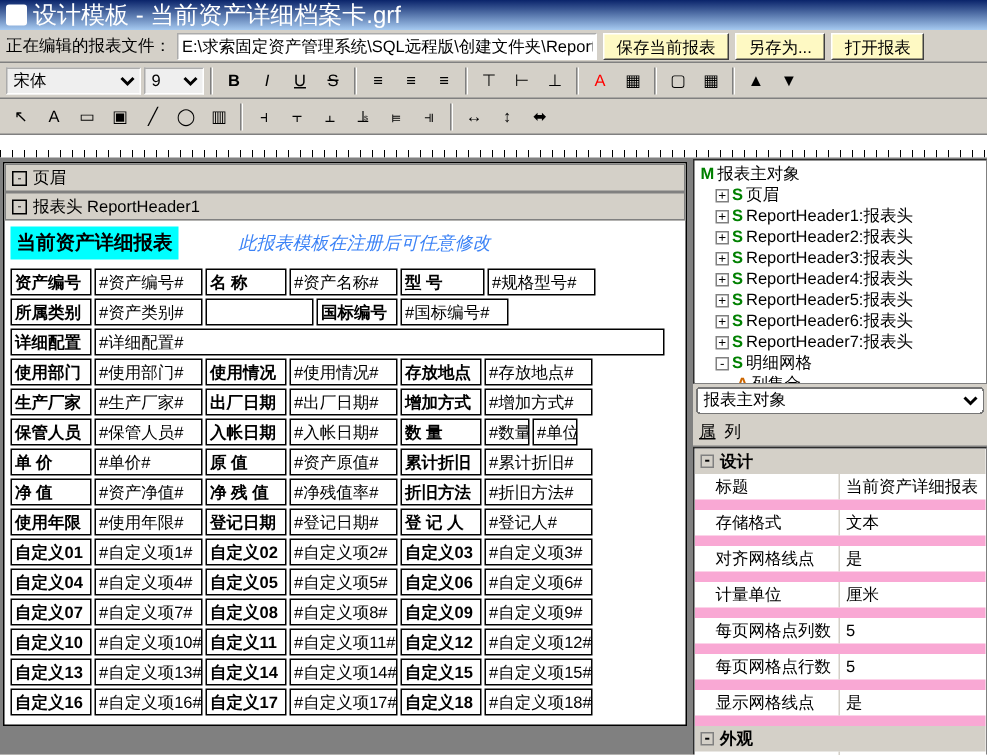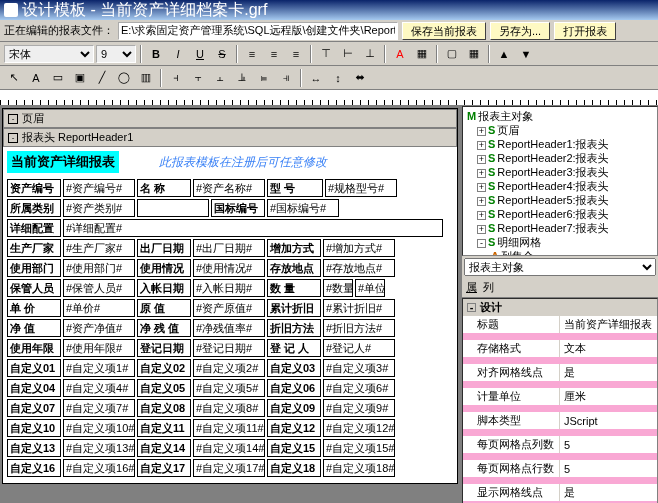--- a/index.html
+++ b/index.html
@@ -148,34 +148,34 @@
               <div class="cell val" style="width: 72px;">#资产类别#</div>
               <div class="cell val" style="width: 72px;"></div>
               <div class="cell lbl" style="width: 54px;">国标编号</div>
               <div class="cell val" style="width: 72px;">#国标编号#</div>
             </div>
             <div class="grid-row">
               <div class="cell lbl" style="width: 54px;">详细配置</div>
               <div class="cell val" style="width: 380px;">#详细配置#</div>
             </div>
             <div class="grid-row">
+              <div class="cell lbl" style="width: 54px;">使用部门</div>
+              <div class="cell val" style="width: 72px;">#使用部门#</div>
+              <div class="cell lbl" style="width: 54px;">使用情况</div>
+              <div class="cell val" style="width: 72px;">#使用情况#</div>
+              <div class="cell lbl" style="width: 54px;">存放地点</div>
+              <div class="cell val" style="width: 72px;">#存放地点#</div>
+            </div>
+            <div class="grid-row">
               <div class="cell lbl" style="width: 54px;">生产厂家</div>
               <div class="cell val" style="width: 72px;">#生产厂家#</div>
               <div class="cell lbl" style="width: 54px;">出厂日期</div>
               <div class="cell val" style="width: 72px;">#出厂日期#</div>
               <div class="cell lbl" style="width: 54px;">增加方式</div>
               <div class="cell val" style="width: 72px;">#增加方式#</div>
-            </div>
-            <div class="grid-row">
-              <div class="cell lbl" style="width: 54px;">使用部门</div>
-              <div class="cell val" style="width: 72px;">#使用部门#</div>
-              <div class="cell lbl" style="width: 54px;">使用情况</div>
-              <div class="cell val" style="width: 72px;">#使用情况#</div>
-              <div class="cell lbl" style="width: 54px;">存放地点</div>
-              <div class="cell val" style="width: 72px;">#存放地点#</div>
             </div>
             <div class="grid-row">
               <div class="cell lbl" style="width: 54px;">保管人员</div>
               <div class="cell val" style="width: 72px;">#保管人员#</div>
               <div class="cell lbl" style="width: 54px;">入帐日期</div>
               <div class="cell val" style="width: 72px;">#入帐日期#</div>
               <div class="cell lbl" style="width: 54px;">数  量</div>
               <div class="cell val" style="width: 30px;">#数量#</div>
               <div class="cell val" style="width: 30px;">#单位#</div>
             </div>
@@ -305,26 +305,20 @@
               <span>是</span>
             </div>
           </div>
           <div class="prop-row">
             <div class="prop-k">计量单位</div>
             <div class="prop-v">
               <span>厘米</span>
             </div>
           </div>
           <div class="prop-row">
-            <div class="prop-k">脚本类型</div>
-            <div class="prop-v">
-              <span>JScript</span>
-            </div>
-          </div>
-          <div class="prop-row">
             <div class="prop-k">每页网格点列数</div>
             <div class="prop-v">
               <span>5</span>
             </div>
           </div>
           <div class="prop-row">
             <div class="prop-k">每页网格点行数</div>
             <div class="prop-v">
               <span>5</span>
             </div>

